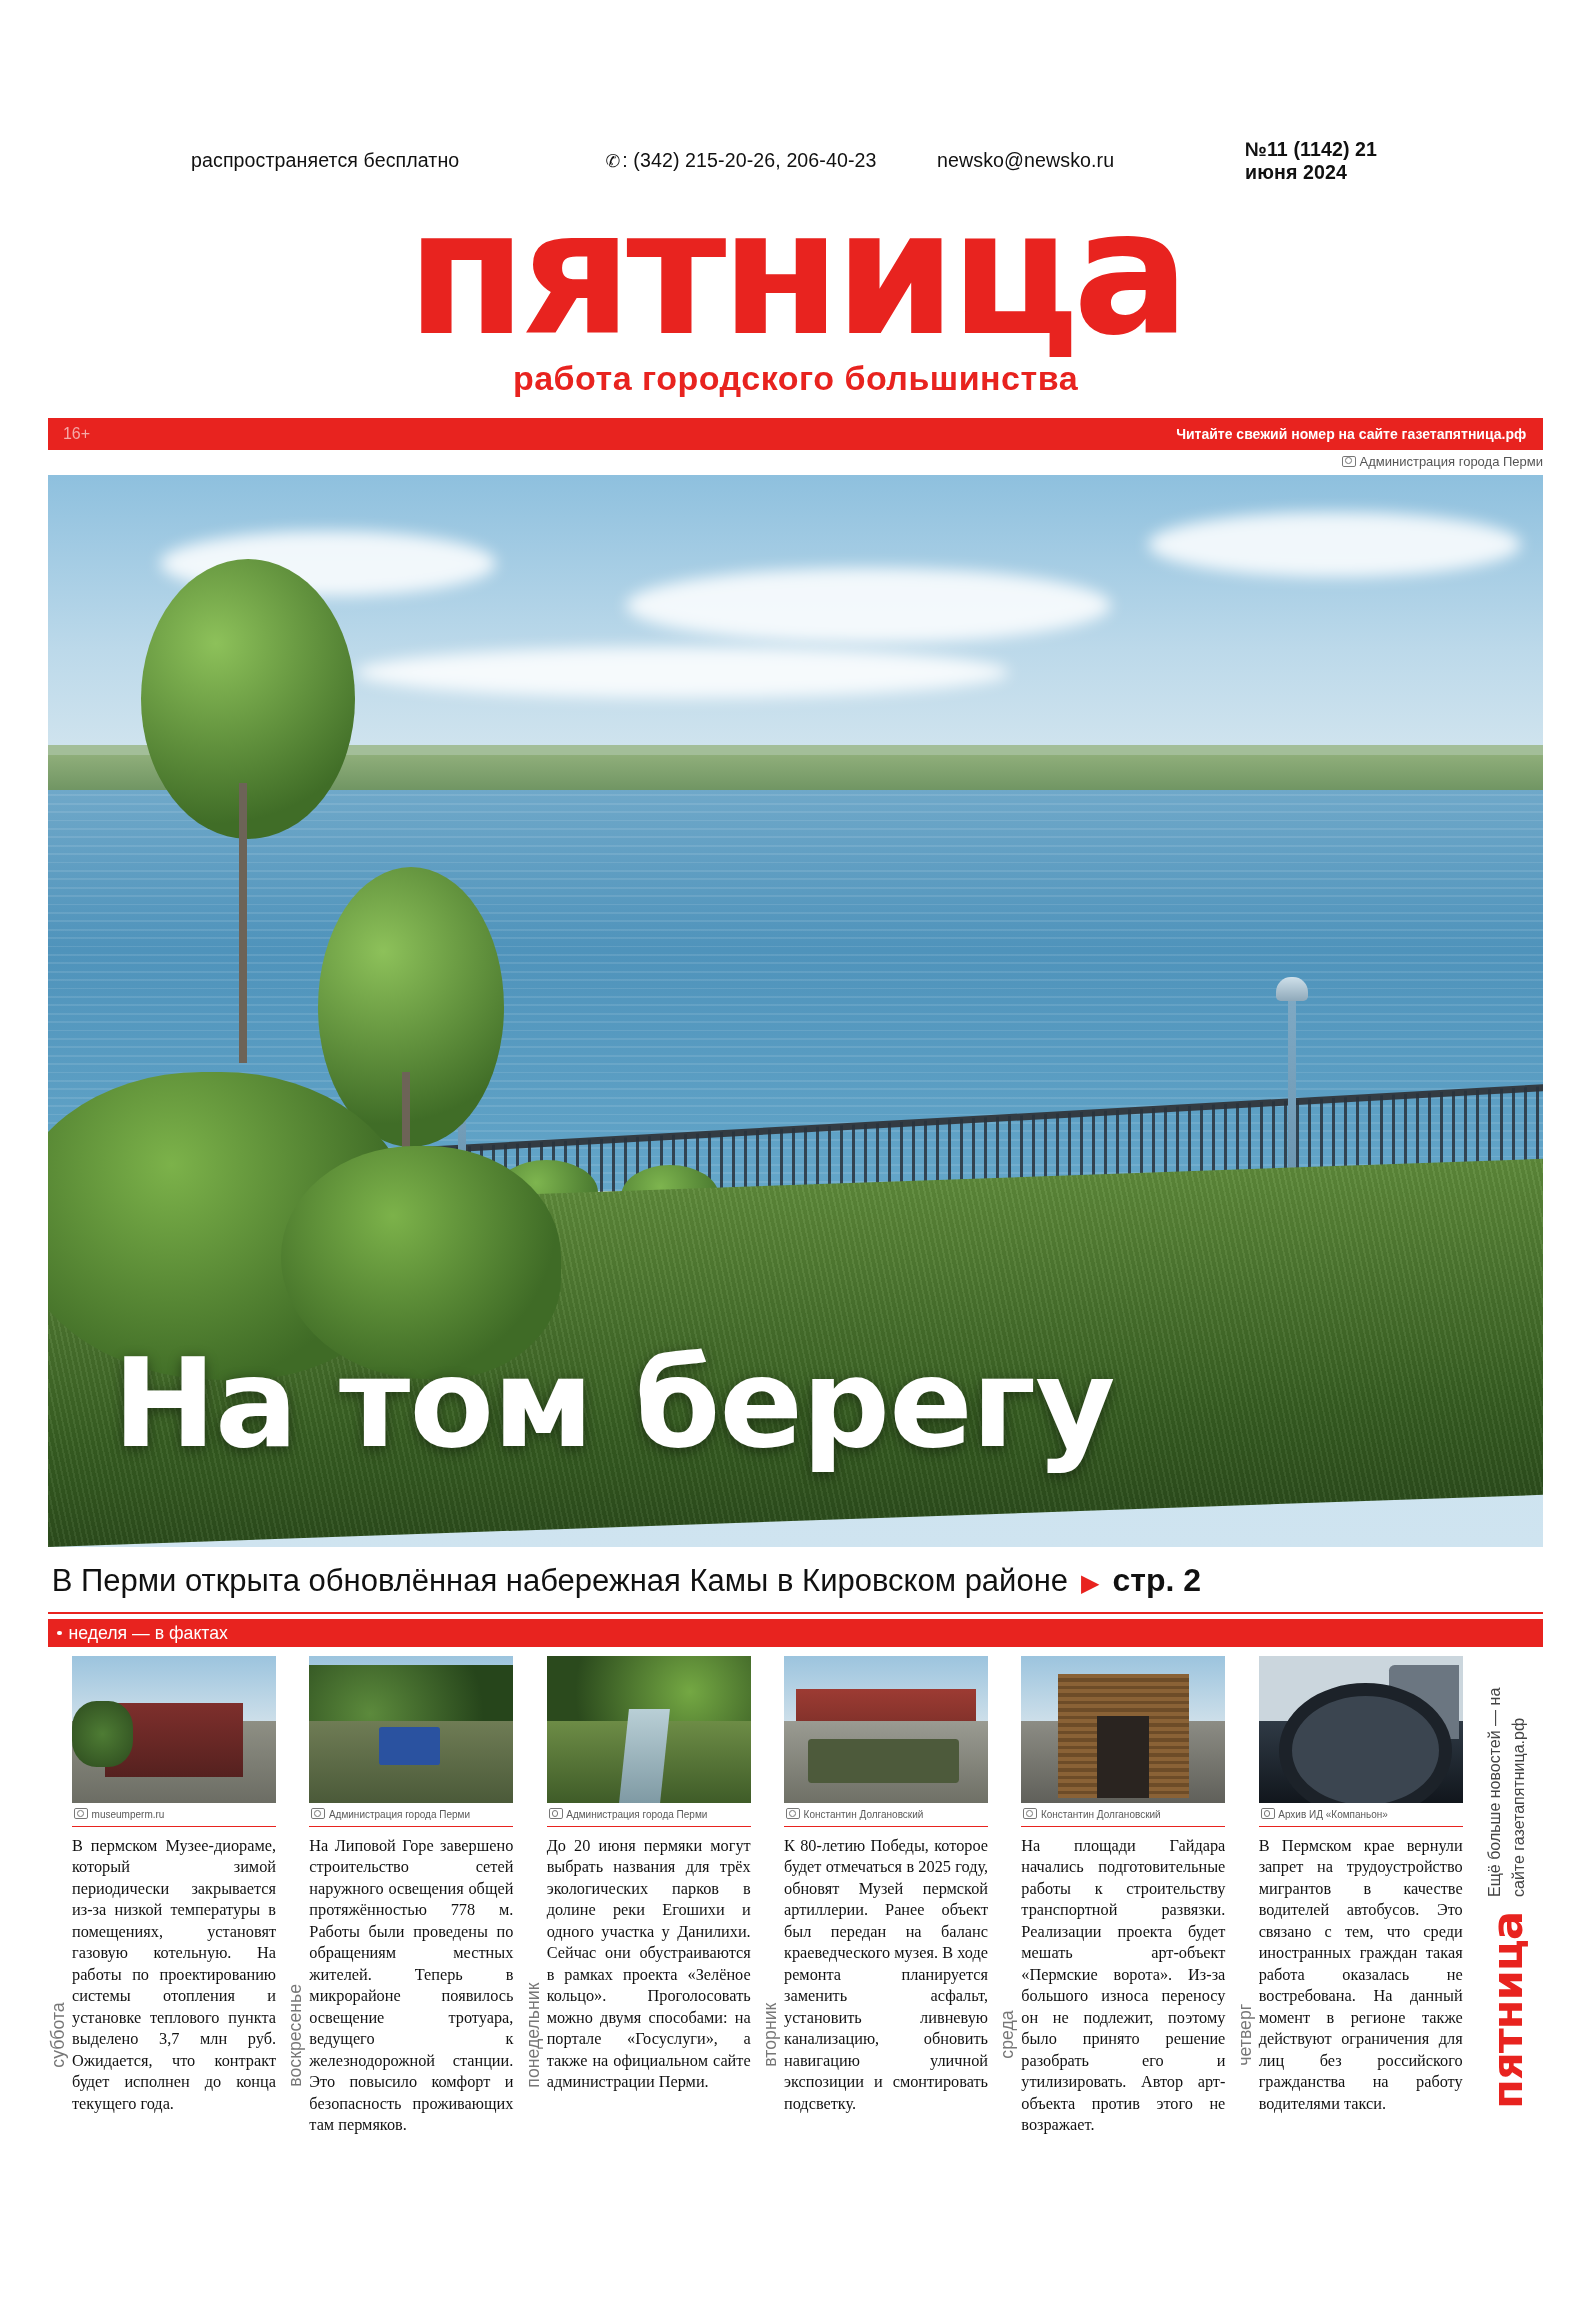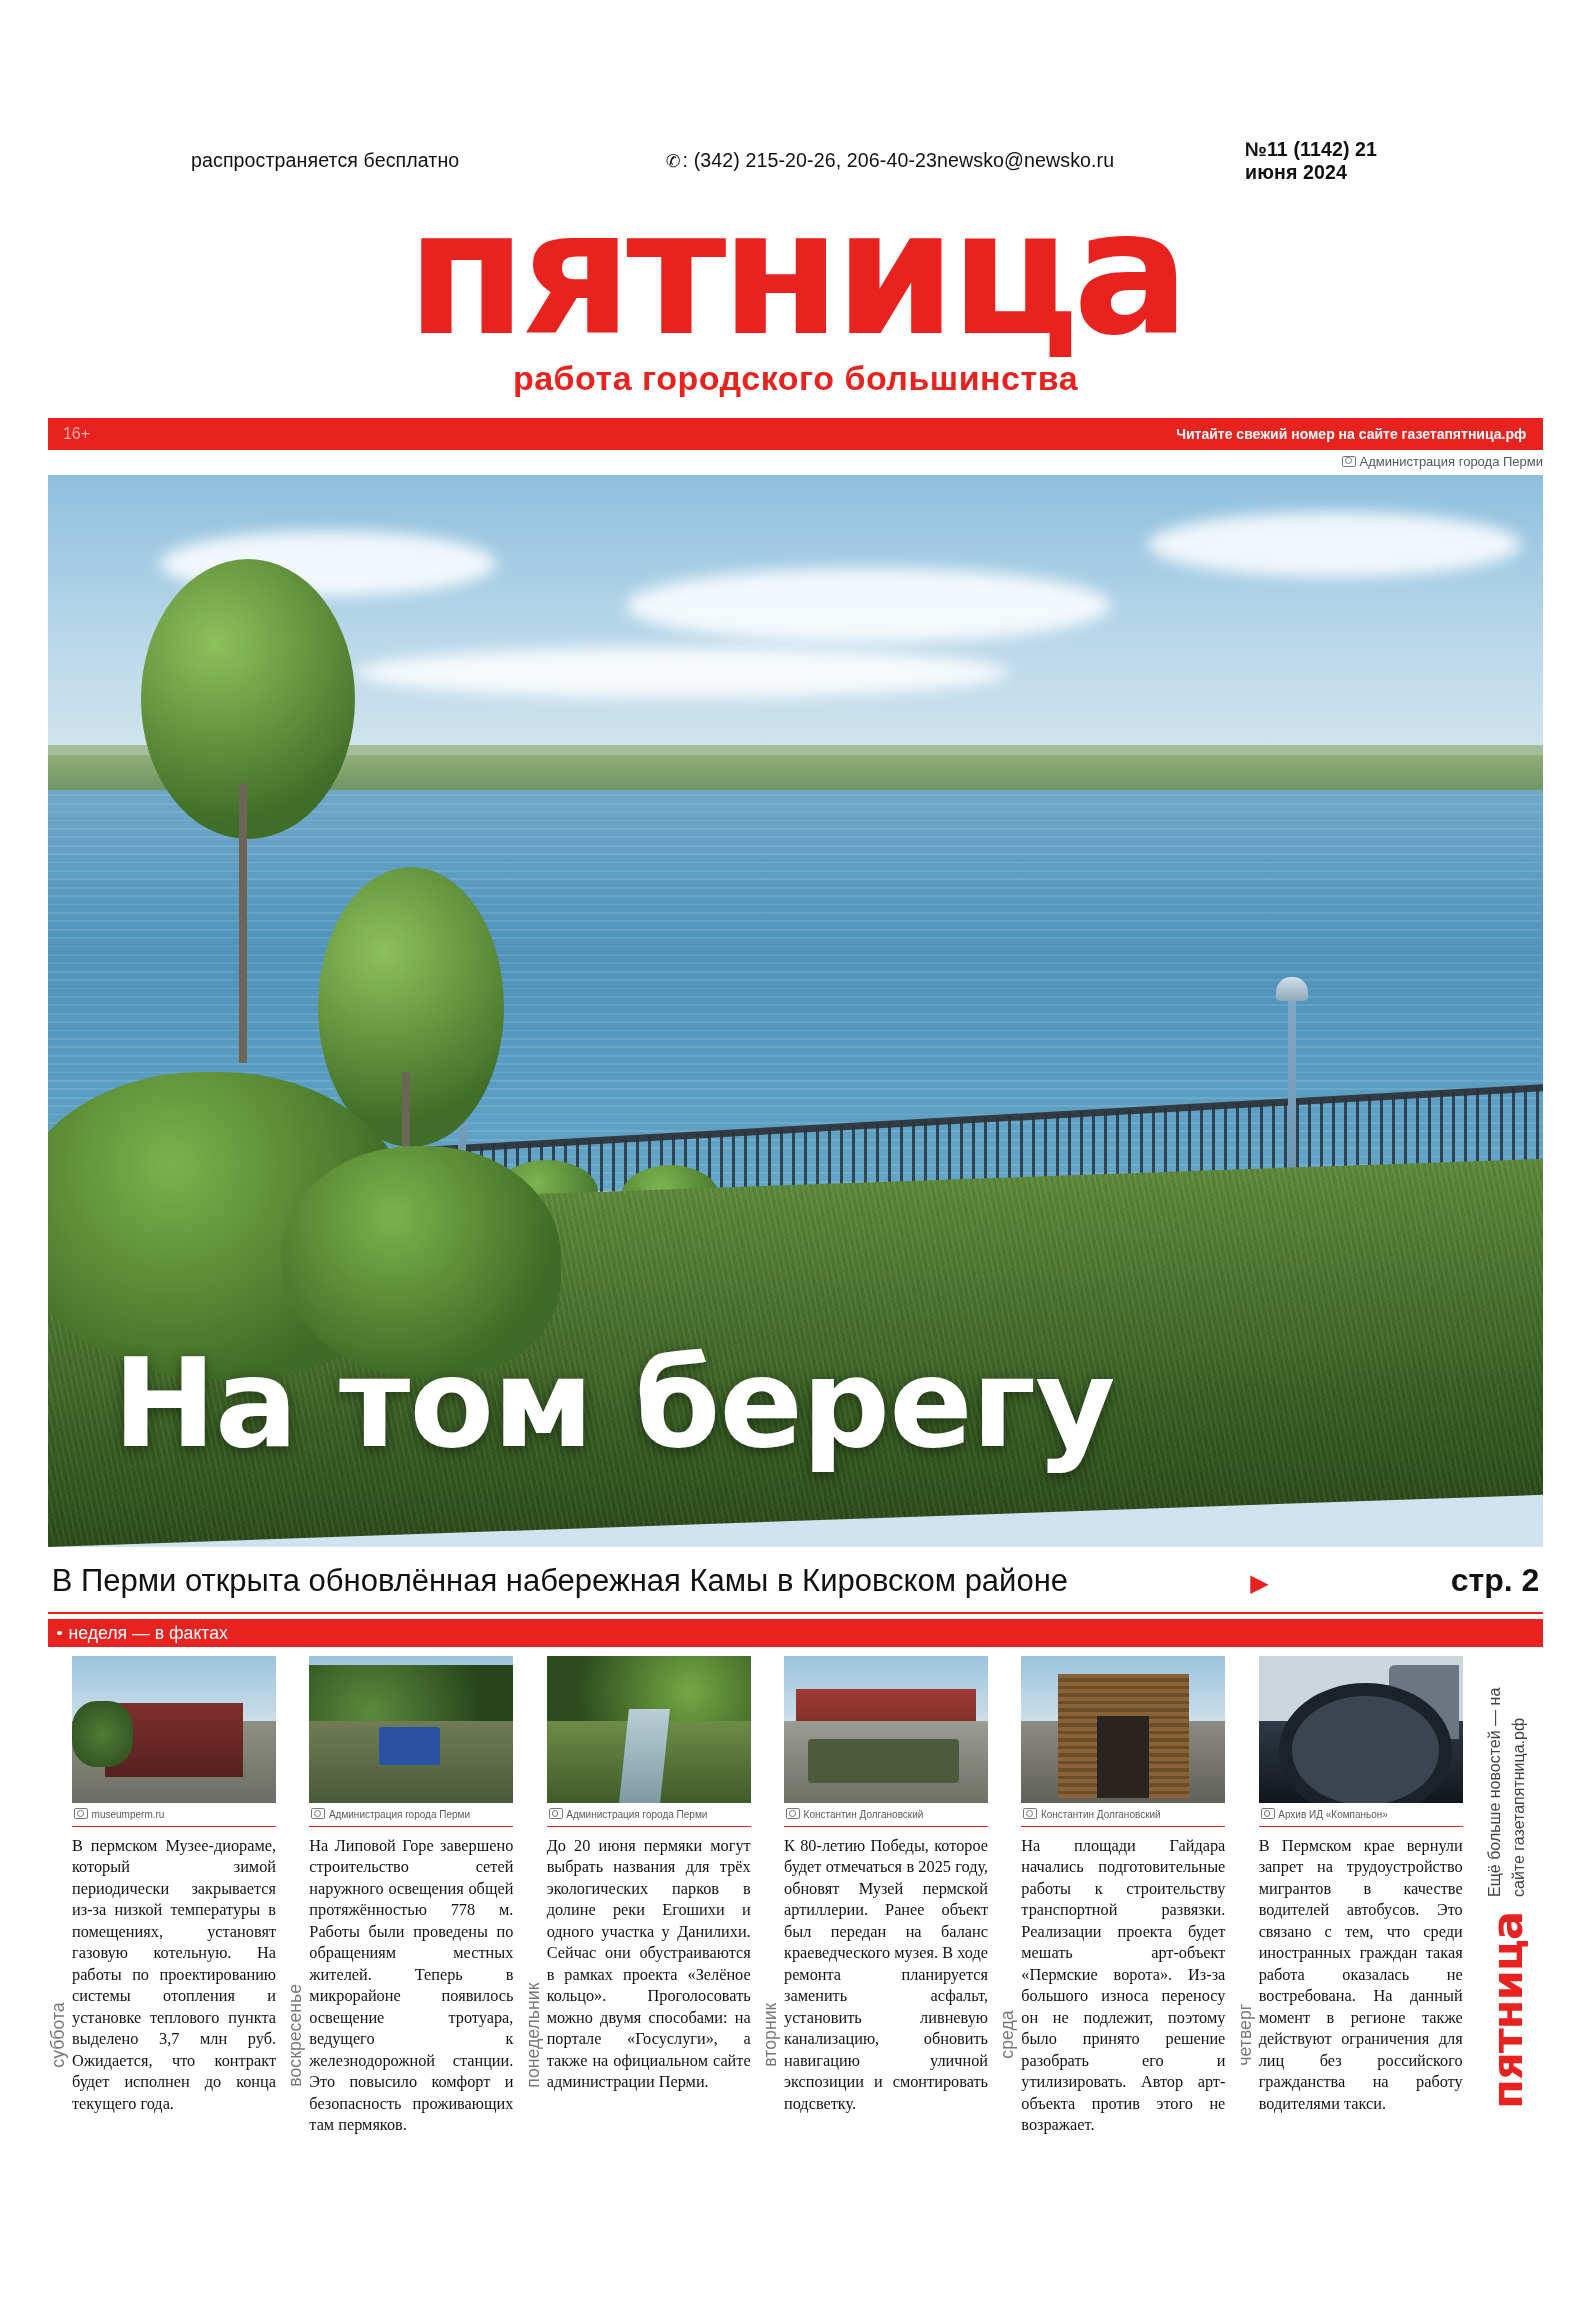--- a/index.html
+++ b/index.html
@@ -27,21 +27,21 @@
     display: flex;
     align-items: center;
     padding: 0 191px;
     height: 37px;
     margin-top: 142px;
     font-size: 19.6px;
     color: #111;
     letter-spacing: 0.1px;
   }
   .topbar .free { width: 354px; }
-  .topbar .phone { width: 392px; text-align: right; }
+  .topbar .phone { width: 392px; text-align: center; }
   .topbar .mail { width: 308px; text-align: left; }
   .topbar .issue { flex: 1; text-align: left; font-weight: 600; }
   .phone-ico {
     display: inline-block;
     font-size: 17.7px;
     margin-right: 1.9px;
   }
 
   
   .masthead {
@@ -254,22 +254,21 @@
 
   
   .lead {
     margin: 0 48px;
     border-bottom: 2.8px solid #e8231f;
     padding: 15px 3.7px 13px 3.7px;
     font-size: 31px;
     color: #111;
     display: flex;
     align-items: baseline;
-    gap: 28px;
-    justify-content: space-between;
+    gap: 13px;
   }
   .lead .arrow { color: #e8231f; font-size: 24px; }
   .lead .page-ref { font-weight: bold; font-size: 32px; }
 
   
   .weekbar {
     margin: 5.6px 48px 0 48px;
     height: 28px;
     background: #e8231f;
     color: #fff;

